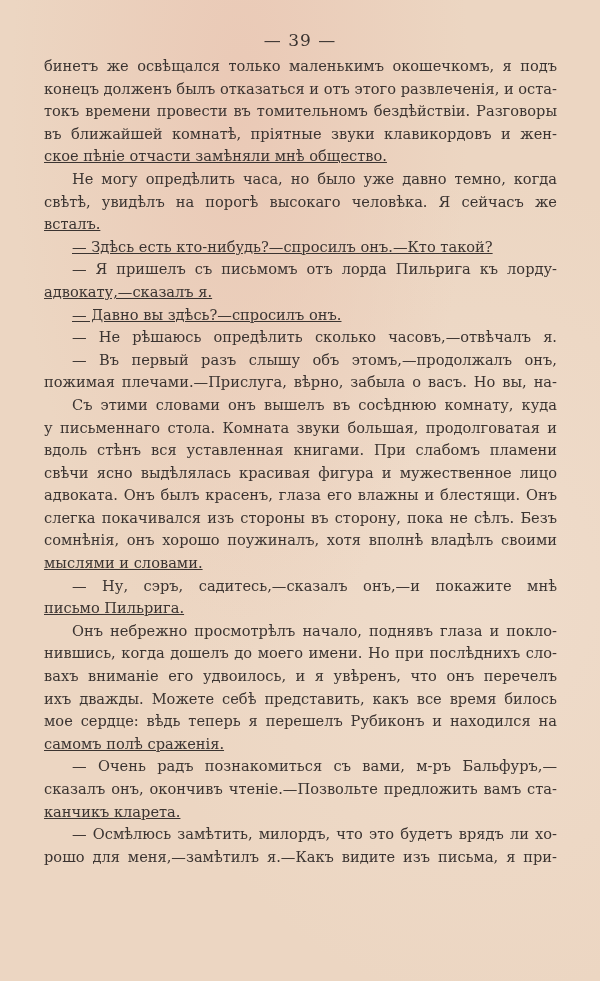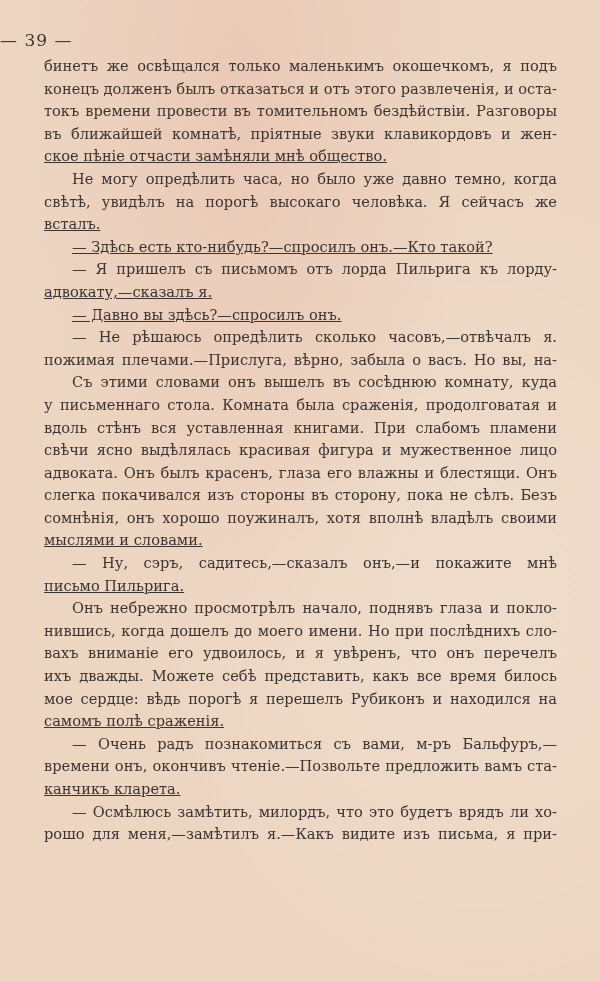--- a/index.html
+++ b/index.html
@@ -7,21 +7,21 @@
     width: 600px; height: 981px; overflow: hidden;
     background: #ecd6c2;
     background-image: radial-gradient(ellipse at 40% 10%, #eac9b6 0%, rgba(236,214,194,0) 45%),
                       radial-gradient(ellipse at 80% 60%, #efdccb 0%, rgba(236,214,194,0) 50%);
     font-family: "DejaVu Serif", "Liberation Serif", serif;
     color: #3b3431;
     position: relative;
   }
   .page-number {
     position: absolute; top: 30px; left: 0; width: 600px;
-    text-align: left; font-size: 17px; letter-spacing: 1px;
+    text-align: center; font-size: 17px; letter-spacing: 1px;
   }
   .text-block {
     position: absolute; top: 43px; left: 44px; width: 513px; margin-top: 12px;
   }
   .line {
     height: 22.6px; line-height: 22.6px; font-size: 14.6px;
     white-space: nowrap; text-align: justify; text-align-last: justify;
     overflow: hidden;
   }
   .line.last { text-align-last: left; text-decoration: underline; }
@@ -39,35 +39,36 @@
     <div class="line">въ ближайшей комнатѣ, пріятные звуки клавикордовъ и жен-</div>
     <div class="line last">ское пѣніе отчасти замѣняли мнѣ общество.</div>
     <div class="line indent">Не могу опредѣлить часа, но было уже давно темно, когда</div>
     <div class="line">свѣтѣ, увидѣлъ на порогѣ высокаго человѣка. Я сейчасъ же</div>
     <div class="line last">всталъ.</div>
     <div class="line indent last">— Здѣсь есть кто-нибудь?—спросилъ онъ.—Кто такой?</div>
     <div class="line indent">— Я пришелъ съ письмомъ отъ лорда Пильрига къ лорду-</div>
     <div class="line last">адвокату,—сказалъ я.</div>
     <div class="line indent last">— Давно вы здѣсь?—спросилъ онъ.</div>
     <div class="line indent">— Не рѣшаюсь опредѣлить сколько часовъ,—отвѣчалъ я.</div>
+    <div class="line indent">— Въ первый разъ слышу объ этомъ,—продолжалъ онъ,</div>
     <div class="line">пожимая плечами.—Прислуга, вѣрно, забыла о васъ. Но вы, на-</div>
     <div class="line indent">Съ этими словами онъ вышелъ въ сосѣднюю комнату, куда</div>
-    <div class="line">у письменнаго стола. Комната была сраженія, продолговатая и</div>
+    <div class="line">у письменнаго стола. Комната звуки большая, продолговатая и</div>
     <div class="line">вдоль стѣнъ вся уставленная книгами. При слабомъ пламени</div>
     <div class="line">свѣчи ясно выдѣлялась красивая фигура и мужественное лицо</div>
     <div class="line">адвоката. Онъ былъ красенъ, глаза его влажны и блестящи. Онъ</div>
     <div class="line">слегка покачивался изъ стороны въ сторону, пока не сѣлъ. Безъ</div>
     <div class="line">сомнѣнія, онъ хорошо поужиналъ, хотя вполнѣ владѣлъ своими</div>
     <div class="line last">мыслями и словами.</div>
     <div class="line indent">— Ну, сэръ, садитесь,—сказалъ онъ,—и покажите мнѣ</div>
     <div class="line last">письмо Пильрига.</div>
     <div class="line indent">Онъ небрежно просмотрѣлъ начало, поднявъ глаза и покло-</div>
     <div class="line">нившись, когда дошелъ до моего имени. Но при послѣднихъ сло-</div>
     <div class="line">вахъ вниманіе его удвоилось, и я увѣренъ, что онъ перечелъ</div>
     <div class="line">ихъ дважды. Можете себѣ представить, какъ все время билось</div>
-    <div class="line">мое сердце: вѣдь порогѣ я перешелъ Рубиконъ и находился на</div>
+    <div class="line">мое сердце: вѣдь теперь я перешелъ Рубиконъ и находился на</div>
     <div class="line last">самомъ полѣ сраженія.</div>
     <div class="line indent">— Очень радъ познакомиться съ вами, м-ръ Бальфуръ,—</div>
-    <div class="line">времени онъ, окончивъ чтеніе.—Позвольте предложить вамъ ста-</div>
+    <div class="line">сказалъ онъ, окончивъ чтеніе.—Позвольте предложить вамъ ста-</div>
     <div class="line last">канчикъ кларета.</div>
     <div class="line indent">— Осмѣлюсь замѣтить, милордъ, что это будетъ врядъ ли хо-</div>
     <div class="line">рошо для меня,—замѣтилъ я.—Какъ видите изъ письма, я при-</div>
   </div>
 
 </body></html>

